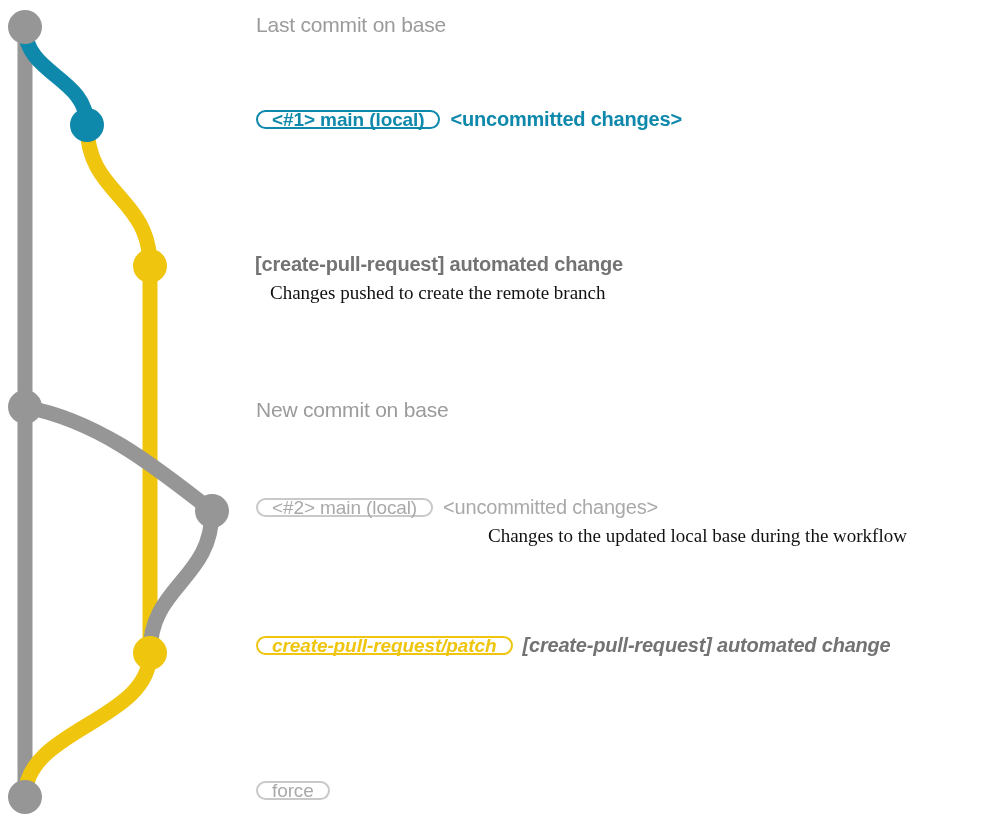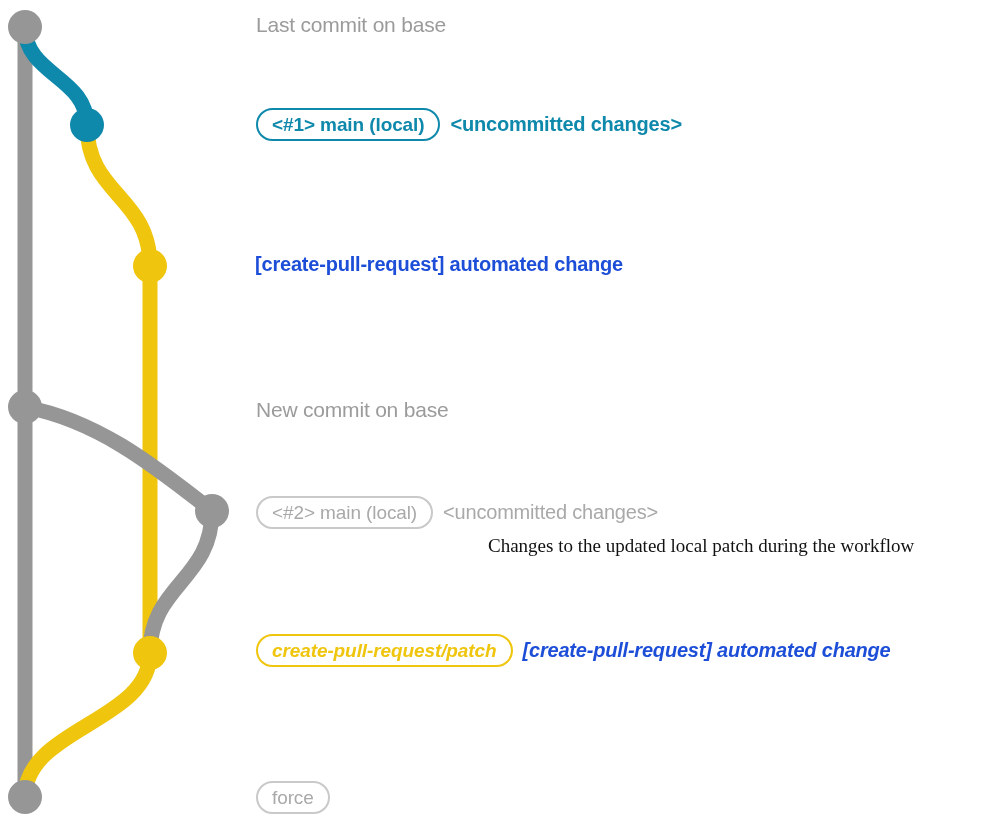--- a/index.html
+++ b/index.html
@@ -35,21 +35,21 @@
   }
   .row-stack {
     position: absolute;
     white-space: nowrap;
   }
   .badge {
     display: inline-flex;
     align-items: center;
     justify-content: center;
     box-sizing: border-box;
-    height: 33px;
+    height: 19px;
     padding: 0 14px;
     border-radius: 17px;
     border-style: solid;
     border-width: 2px;
     font-size: 19px;
     font-weight: bold;
     letter-spacing: -0.1px;
     background: #ffffff;
   }
   .badge-teal {
@@ -64,21 +64,21 @@
   }
   .badge-yellow {
     border-color: #efc50e;
     color: #efc50e;
   }
   .subject {
     font-size: 20px;
     letter-spacing: -0.2px;
   }
   .subject-teal { color: #0e88ab; font-weight: bold; }
-  .subject-yellow { color: #1d4ed8; font-weight: bold; }
+  .subject-yellow { color: #737373; font-weight: bold; }
   .subject-gray { color: #a9a9a9; font-weight: normal; }
   .note {
     font-family: "Liberation Serif", serif;
     font-size: 19px;
     color: #111111;
   }
   .plain-gray {
     font-size: 21px;
     color: #9b9b9b;
     letter-spacing: -0.2px;
@@ -125,34 +125,37 @@
       <span class="badge badge-teal">&lt;#1&gt; main (local)</span>
       <span class="gap-sm"></span>
       <span class="subject subject-teal">&lt;uncommitted changes&gt;</span>
     </div>
   </div>
 
   <div class="row-stack" style="left:255px; top:253px;">
     <div>
       <span class="subject subject-yellow">[create-pull-request] automated change</span>
     </div>
+    <div style="margin-top:6px; margin-left:15px;">
+      <span class="note">Changes pushed to create the remote branch</span>
+    </div>
   </div>
 
   <div class="row" style="left:256px; top:398px;">
     <span class="plain-gray">New commit on base</span>
   </div>
 
   <div class="row-stack" style="left:256px; top:496px;">
     <div style="display:flex; align-items:center;">
       <span class="badge badge-gray">&lt;#2&gt; main (local)</span>
       <span class="gap-sm"></span>
       <span class="subject subject-gray">&lt;uncommitted changes&gt;</span>
     </div>
     <div style="margin-top:6px; margin-left:232px;">
-      <span class="note">Changes to the updated local patch during the workflow</span>
+      <span class="note">Changes to the updated local base during the workflow</span>
     </div>
   </div>
 
   <div class="row-stack" style="left:256px; top:634px;font-style:italic;">
     <div style="display:flex; align-items:center;">
       <span class="badge badge-yellow">create-pull-request/patch</span>
       <span class="gap-sm"></span>
       <span class="subject subject-yellow">[create-pull-request] automated change</span>
     </div>
   </div>

